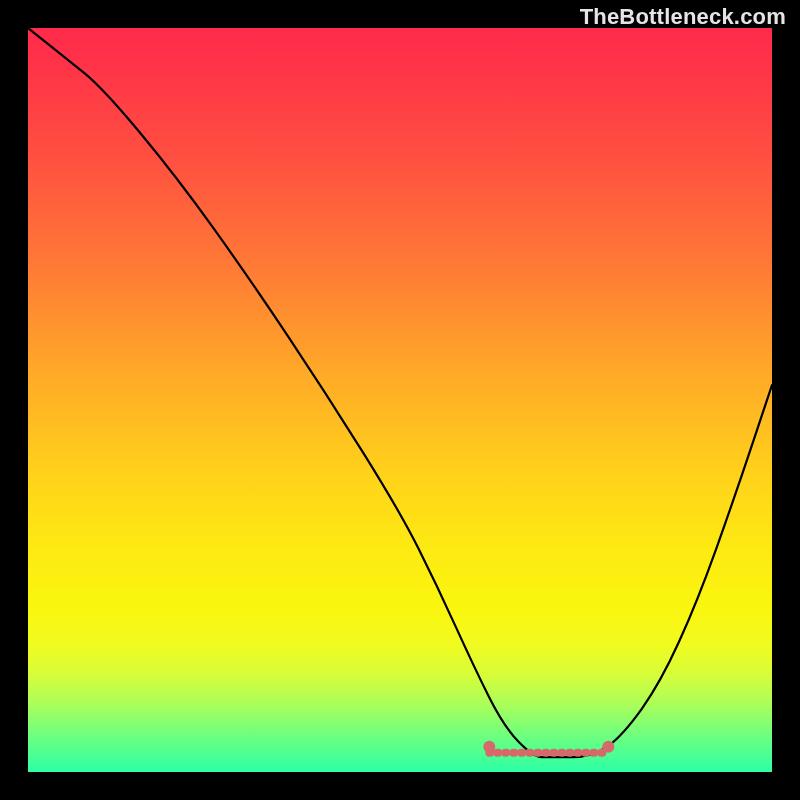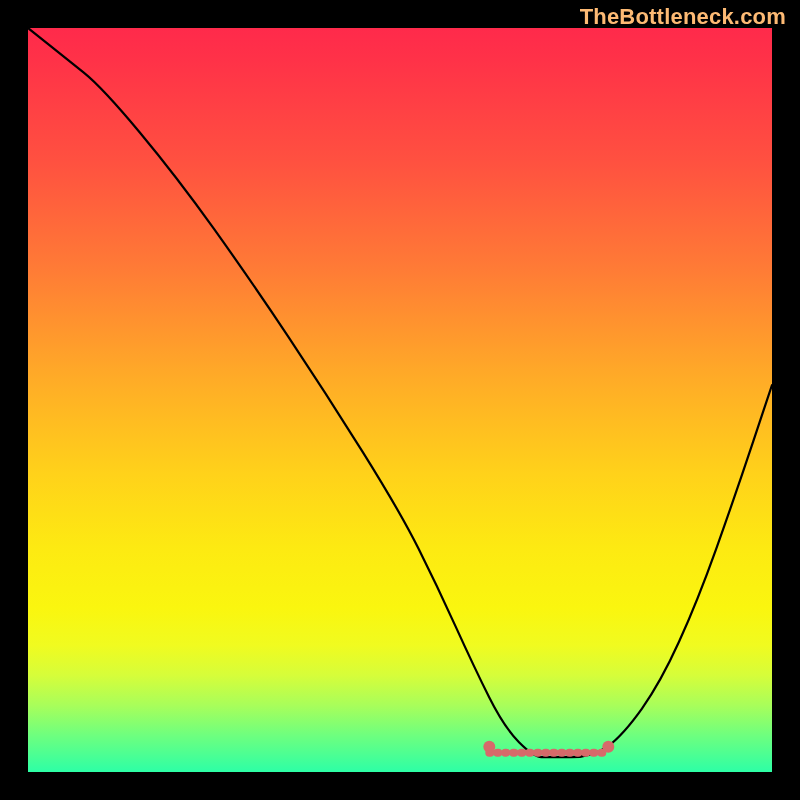--- a/index.html
+++ b/index.html
@@ -10,21 +10,21 @@
     background: #000;
     position: relative;
   }
   .watermark {
     position: absolute;
     top: 4px;
     right: 14px;
     font-family: Arial, Helvetica, sans-serif;
     font-size: 22px;
     font-weight: 600;
-    color: #fdba74;
+    color: #e5e5e5;
     letter-spacing: 0.2px;
   }
   .plot {
     position: absolute;
     left: 28px;
     top: 28px;
     width: 744px;
     height: 744px;
     background: linear-gradient(to bottom,
       #ff2a4b 0%,

